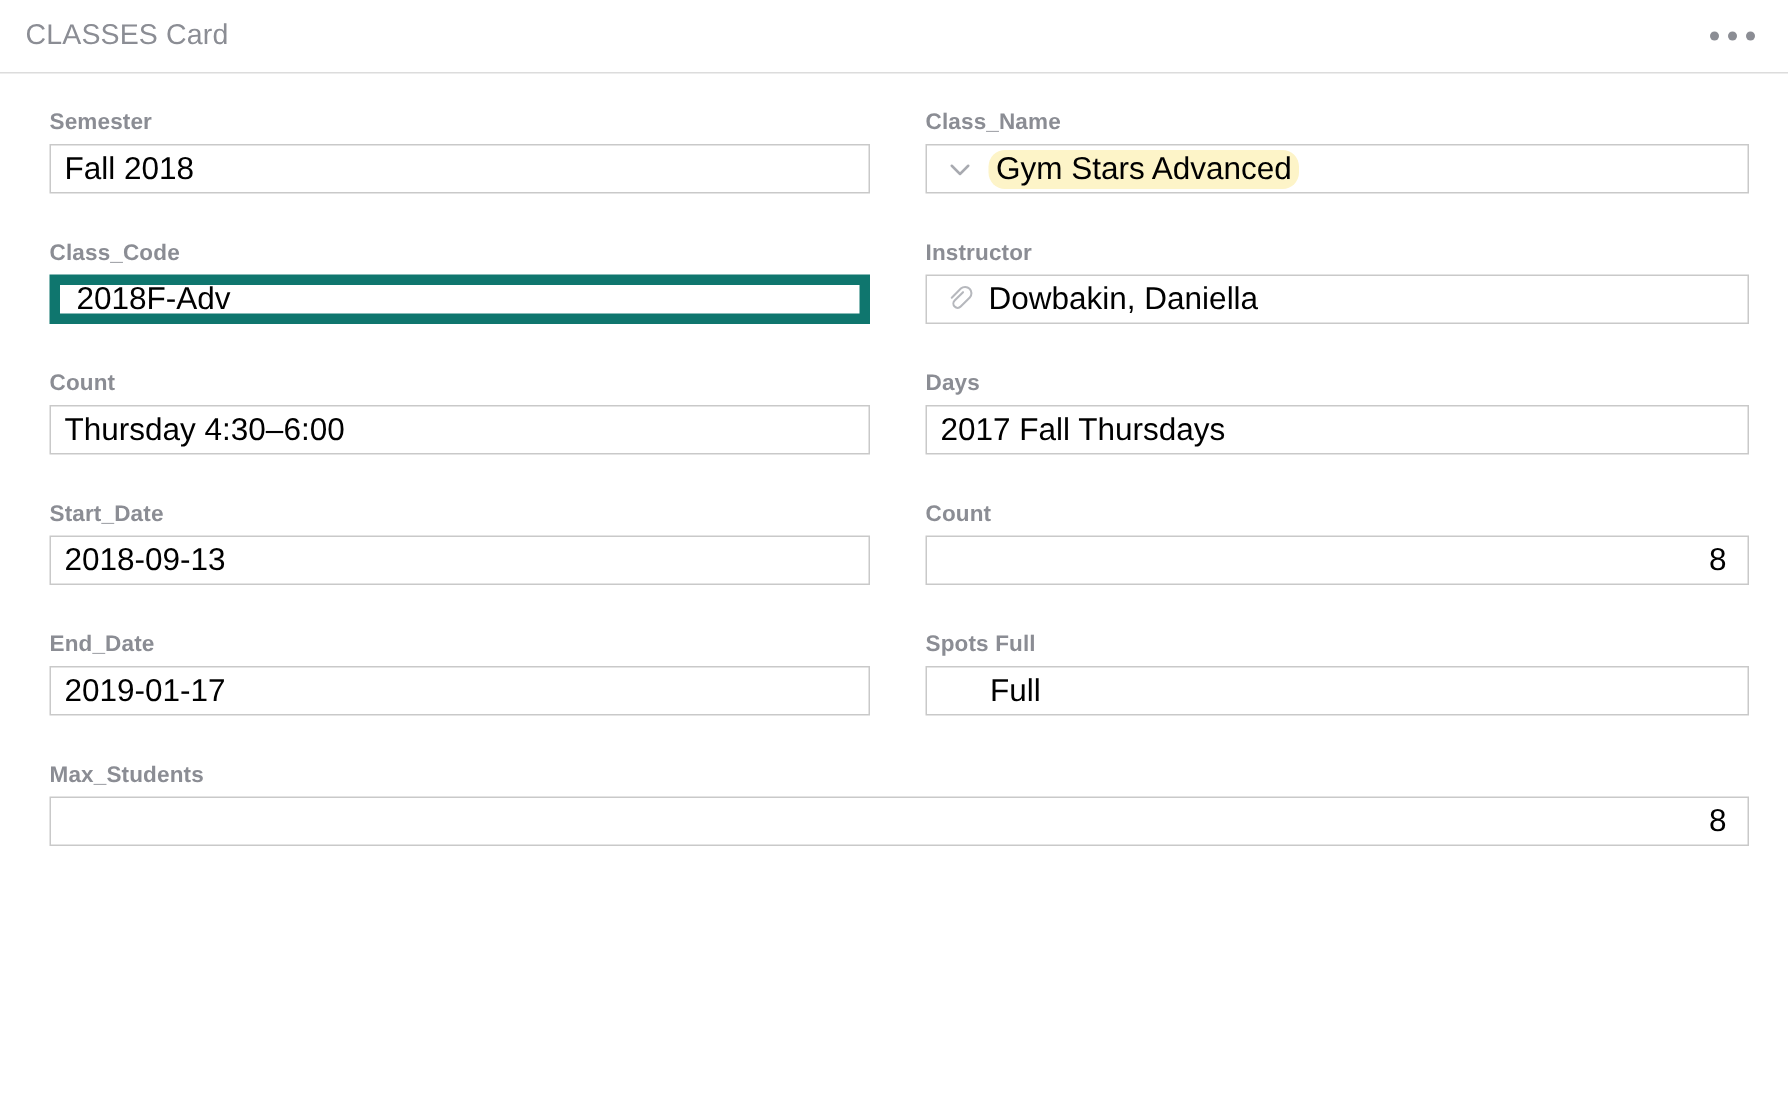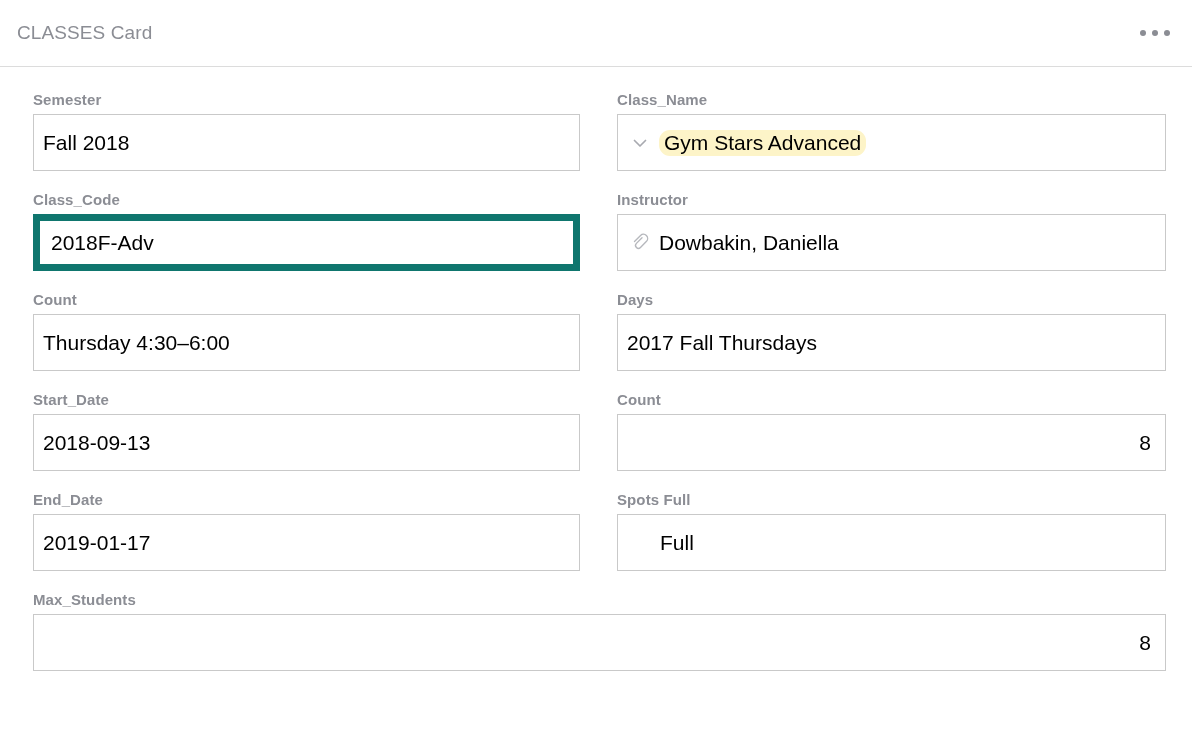--- a/index.html
+++ b/index.html
@@ -8,21 +8,21 @@
     width: 1192px;
     height: 732px;
     background: #ffffff;
     font-family: "Liberation Sans", sans-serif;
     overflow: hidden;
   }
 
   
   .card-header {
     position: relative;
-    height: 67px;
+    height: 49px;
     border-bottom: 1px solid #dcdcdc;
     display: flex;
     align-items: center;
   }
   .card-title {
     margin-left: 17px;
     font-size: 19px;
     font-weight: 400;
     color: #8b8d94;
     letter-spacing: 0.1px;
@@ -47,39 +47,39 @@
   
   .form-body {
     padding: 24px 27px 0 33px;
   }
   .form-grid {
     display: grid;
     grid-template-columns: 547px 37px 549px;
     row-gap: 0;
   }
   .field {
-    margin-bottom: 20px;
+    margin-bottom: 31px;
   }
   .field.full-width {
     grid-column: 1 / span 3;
   }
   .field.spacer { visibility: hidden; }
 
   .field-label {
     display: block;
     font-size: 15px;
     font-weight: bold;
     color: #8b8d94;
     margin-bottom: 6px;
     letter-spacing: 0.1px;
   }
 
   .field-box {
     position: relative;
-    height: 57px;
+    height: 33px;
     border: 1px solid #c9c9c9;
     background: #ffffff;
     display: flex;
     align-items: center;
     padding: 0 9px;
     overflow: hidden;
   }
   .field-box.focused {
     border: 7px solid #0f766e;
     padding: 0 11px;

